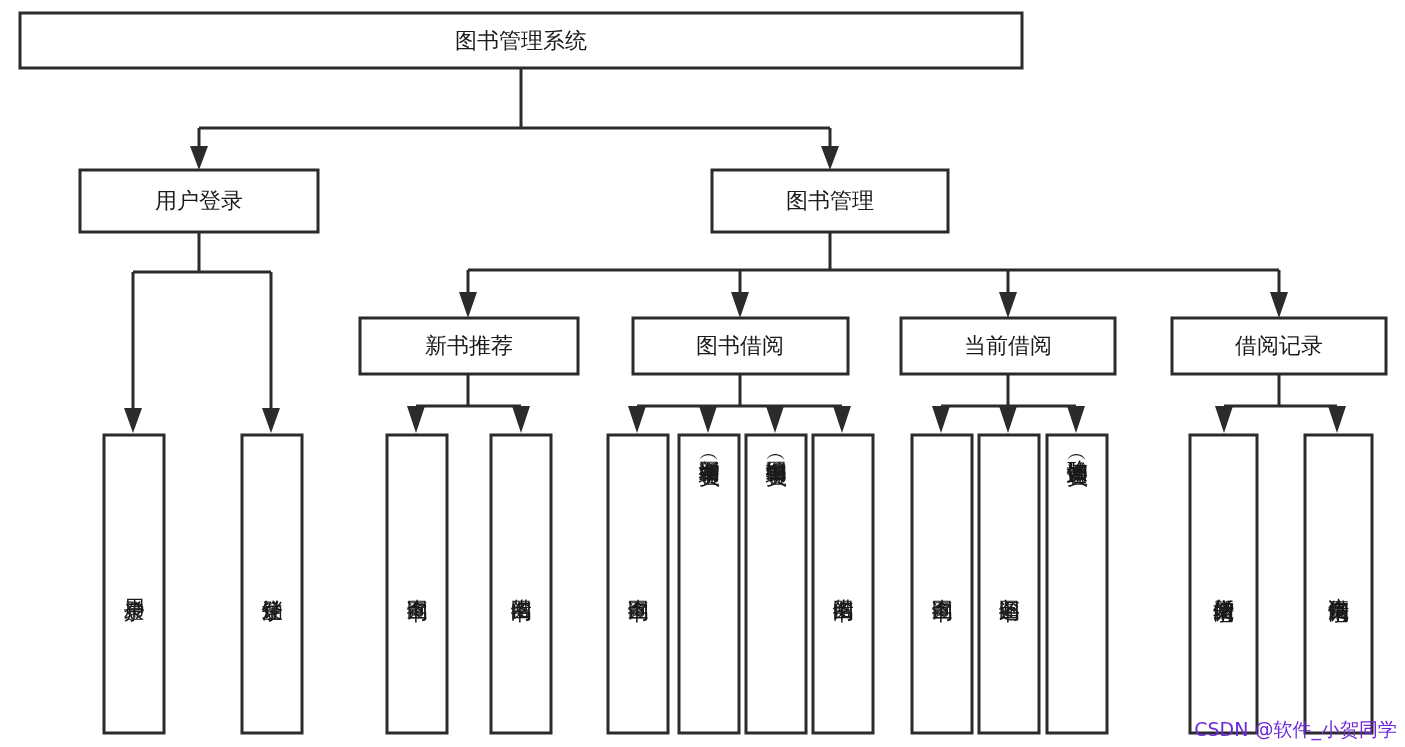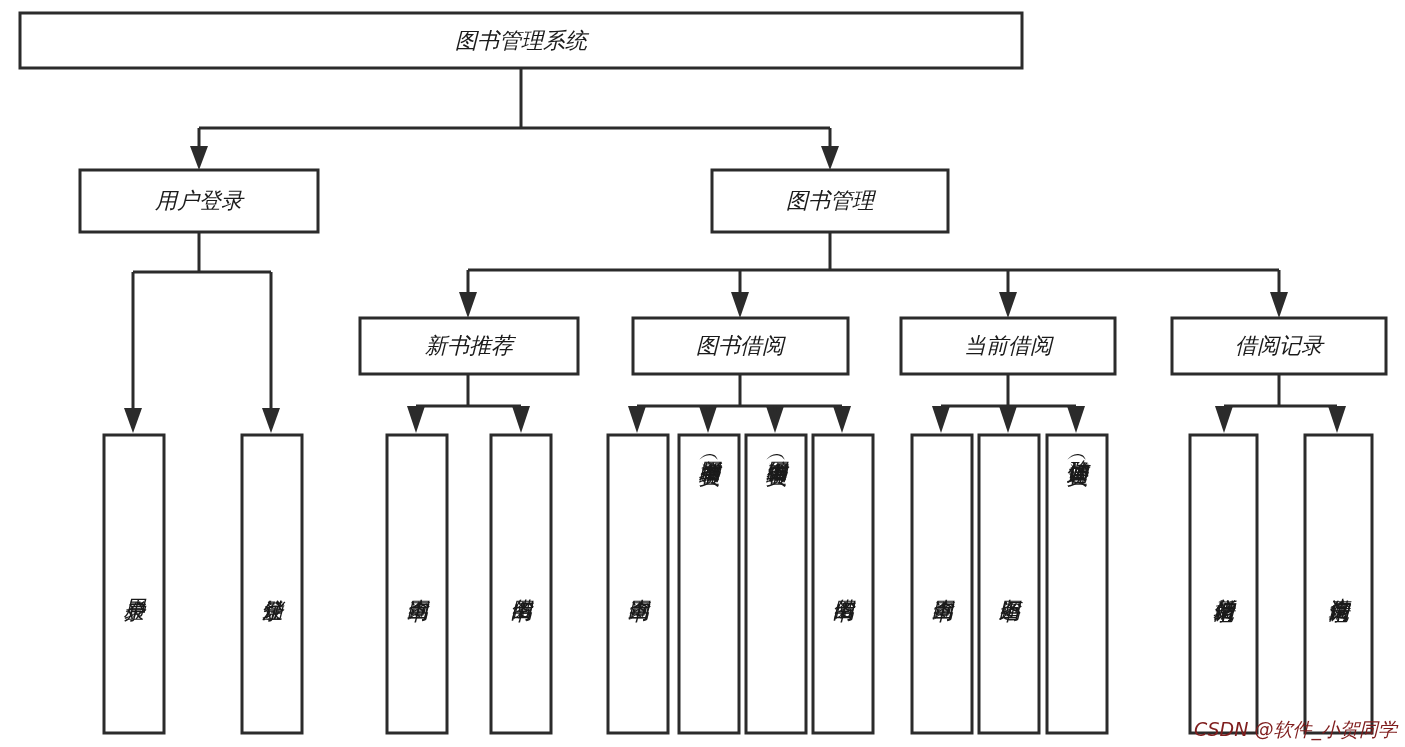--- a/index.html
+++ b/index.html
@@ -12,21 +12,20 @@
     width: 1405px;
     height: 747px;
     font-family: "DejaVu Sans", "Liberation Sans", sans-serif;
     overflow: hidden;
     position: relative;
   }
   #diagram-root {
     position: relative;
     width: 1405px;
     height: 747px;
-    font-style: italic;
   }
   svg#flow-svg {
     position: absolute;
     left: 0;
     top: 0;
     width: 1405px;
     height: 747px;
     display: block;
   }
   .node-box {
@@ -68,21 +67,21 @@
   }
   .leaf-label.align-top {
     justify-content: flex-start;
   }
   #watermark {
     position: absolute;
     right: 8px;
     bottom: 4px;
     font-family: "DejaVu Sans", "Liberation Sans", sans-serif;
     font-size: 19px;
-    color: #7f1d1d;
+    color: #6d28d9;
     white-space: nowrap;
     user-select: none;
     margin-top: 39px;
   }
 </style>
 </head>
 <body>
 
 <div id="diagram-root">
 

